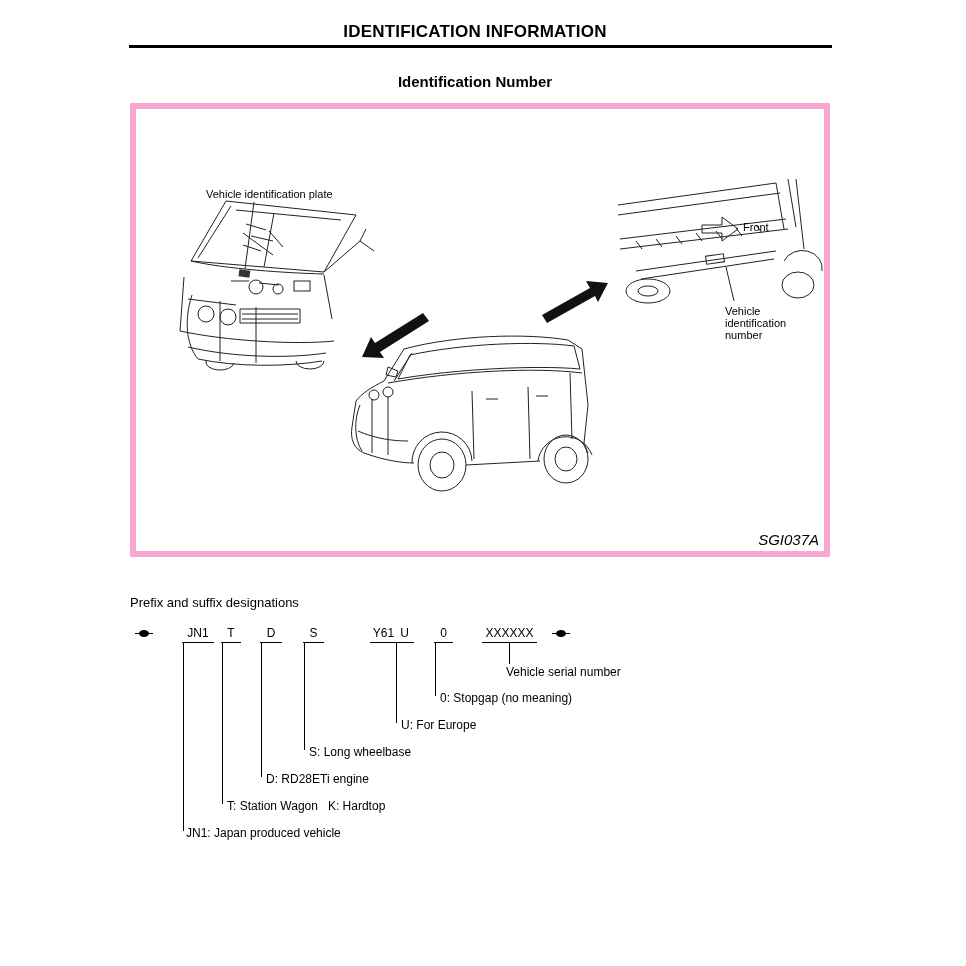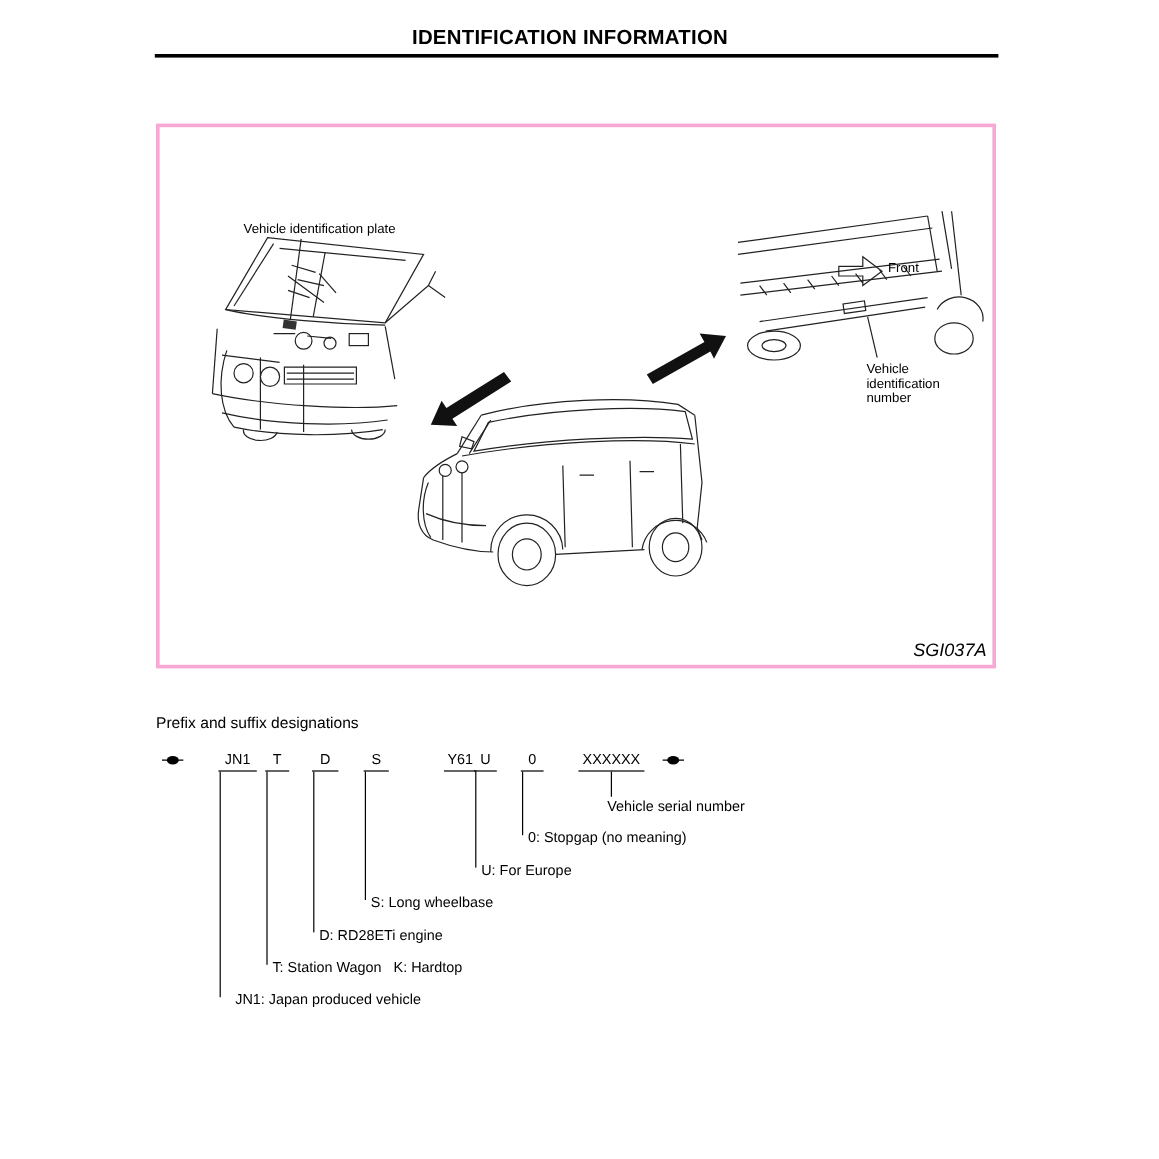--- a/index.html
+++ b/index.html
@@ -7,21 +7,21 @@
   body { font-family: "Liberation Sans", sans-serif; color:#000; }
   .page { position:relative; width:950px; height:966px; background:#fff; overflow:hidden; }
 
   .title { position:absolute; top:22px; left:0; right:0; text-align:center;
            font-size:17px; font-weight:bold; letter-spacing:.2px; }
   .rule  { position:absolute; left:129px; top:45px; width:703px; height:3px; background:#000; }
   .subtitle { position:absolute; top:73px; left:0; right:0; text-align:center;
               font-size:15px; font-weight:bold; }
 
   .figure { position:absolute; left:130px; top:103px; width:700px; height:454px;
-            border:3px solid #f9a8d4; background:#fff; }
+            border:6px solid #f9a8d4; background:#fff; }
   .figure svg { position:absolute; left:0; top:0; }
   .fig-label { position:absolute; font-size:11px; white-space:nowrap; }
   .vinloc { white-space:normal; width:80px; line-height:12px; }
   .fig-code { position:absolute; right:5px; bottom:3px; font-size:15px;font-style:italic; }
 
   .sec-heading { position:absolute; left:130px; top:566px; font-size:14px; font-weight:bold; }
   .sec-subheading { position:absolute; left:130px; top:595px; font-size:13px; font-weight:normal; }
 
   .vin-seg { position:absolute; top:626px; height:17px; line-height:15px; text-align:center;
              font-size:12px; border-bottom:1px solid #000; }
@@ -29,20 +29,21 @@
   .vin-label { position:absolute; font-size:12px; white-space:pre;text-align:right; }
   .stamp { position:absolute; top:628px; width:18px; height:11px; }
 </style>
 </head>
 <body>
 
 <div class="page">
 
   <div class="title">IDENTIFICATION INFORMATION</div>
   <div class="rule"></div>
+  <div class="subtitle">Identification Number</div>
 
   <div class="figure">
     <svg width="700" height="454" viewBox="0 0 700 454">
 
       <g stroke="#222" fill="none" stroke-width="1">
         <path d="M55,152 L90,92 L220,106 L188,163 Z"></path>
         <path d="M62,149 L95,97"></path>
         <path d="M100,101 L205,111"></path>
         <path d="M110,115 l20,6 m-15,6 l22,5 m-30,4 l18,6 m8,-20 l14,16 m-40,-14 l30,22"></path>
         <path d="M128,158 L138,104"></path>
@@ -159,15 +160,15 @@
   <div class="vline" style="left:396px; top:643px; height:80px;"></div>
   <div class="vline" style="left:435px; top:643px; height:53px;"></div>
   <div class="vline" style="left:509px; top:643px; height:21px;"></div>
 
   <div class="vin-label" style="left:506px; top:665px;">Vehicle serial number</div>
   <div class="vin-label" style="left:440px; top:691px;">0: Stopgap (no meaning)</div>
   <div class="vin-label" style="left:401px; top:718px;">U: For Europe</div>
   <div class="vin-label" style="left:309px; top:745px;">S: Long wheelbase</div>
   <div class="vin-label" style="left:266px; top:772px;">D: RD28ETi engine</div>
   <div class="vin-label" style="left:227px; top:799px;">T: Station Wagon   K: Hardtop</div>
-  <div class="vin-label" style="left:196px; top:826px;">JN1: Japan produced vehicle</div>
+  <div class="vin-label" style="left:186px; top:826px;">JN1: Japan produced vehicle</div>
 
 </div>
 
 </body></html>

